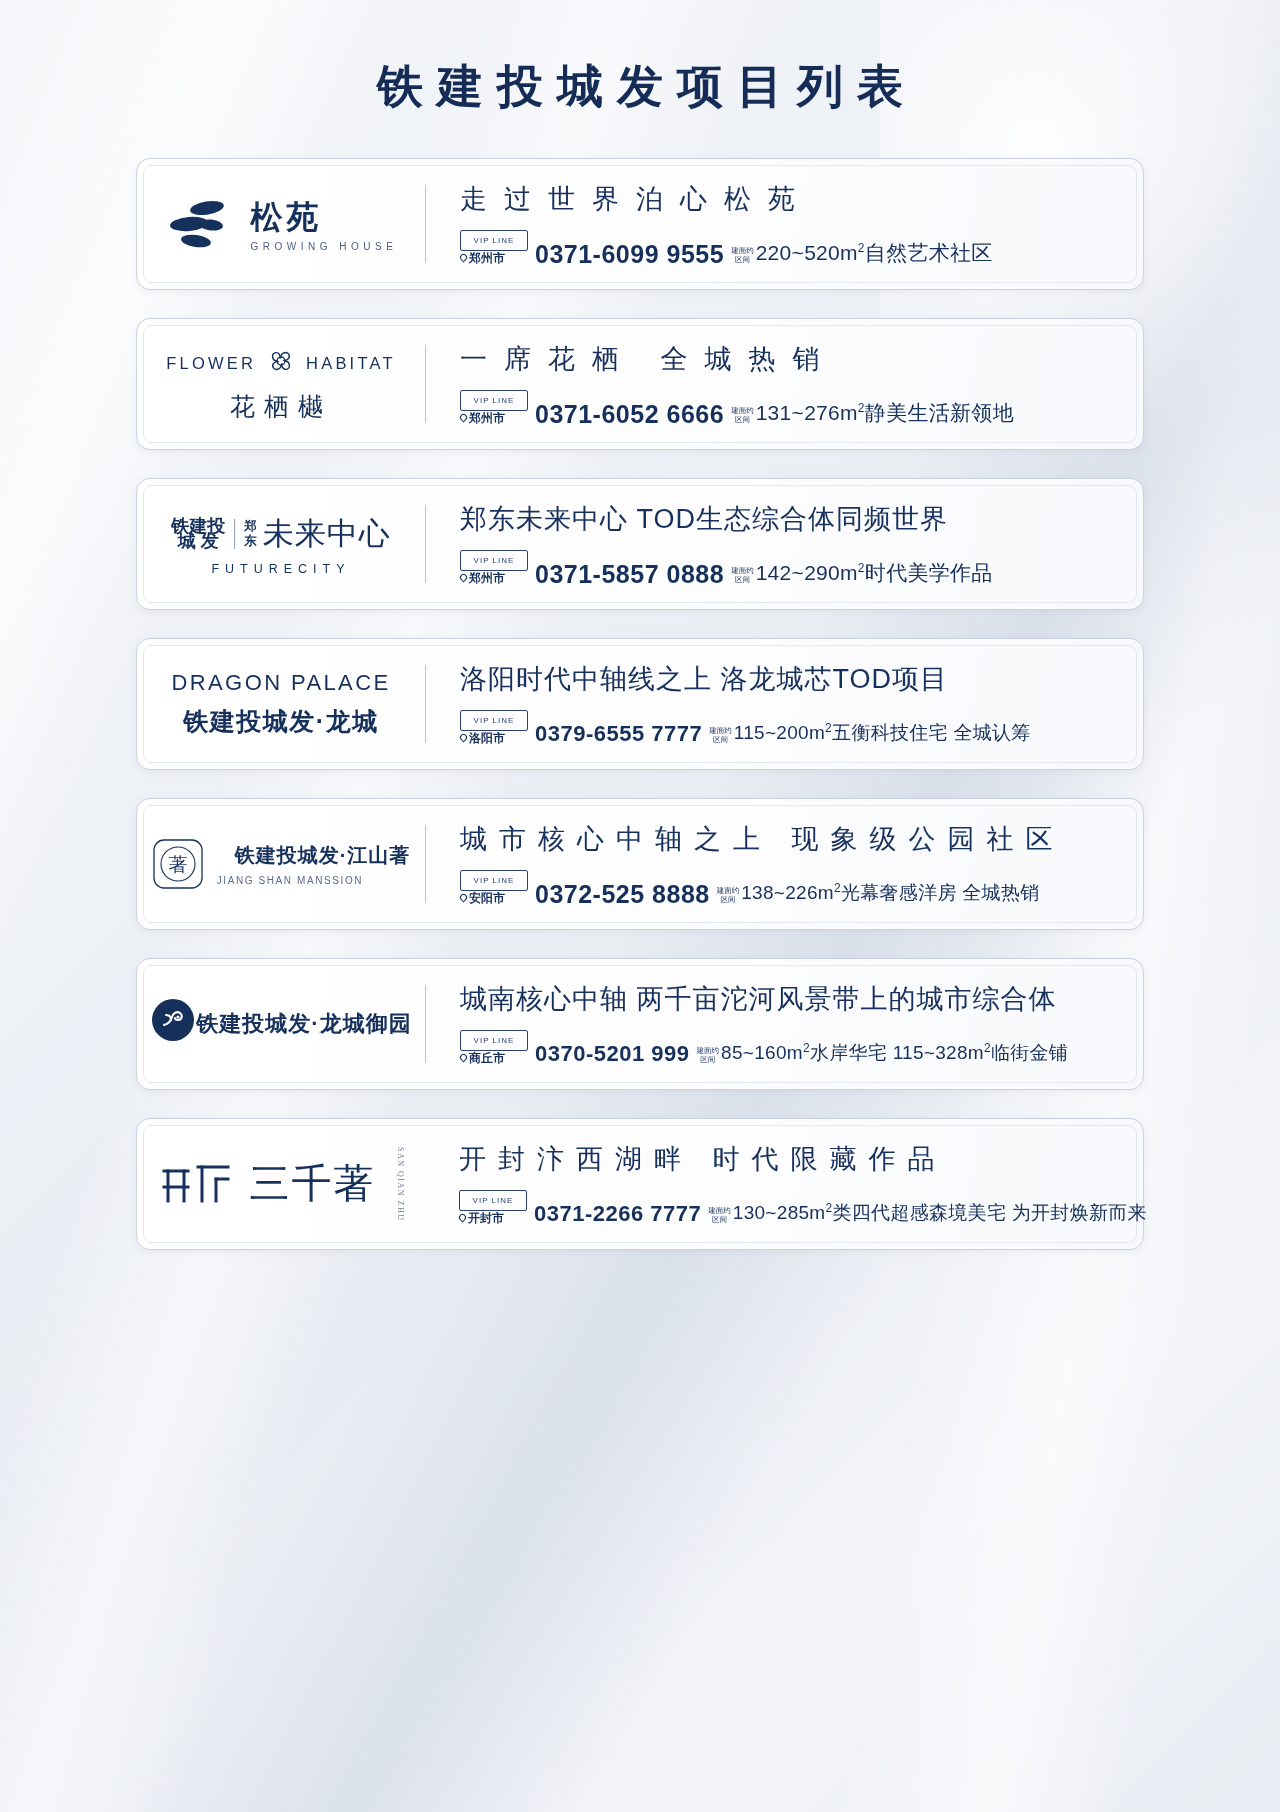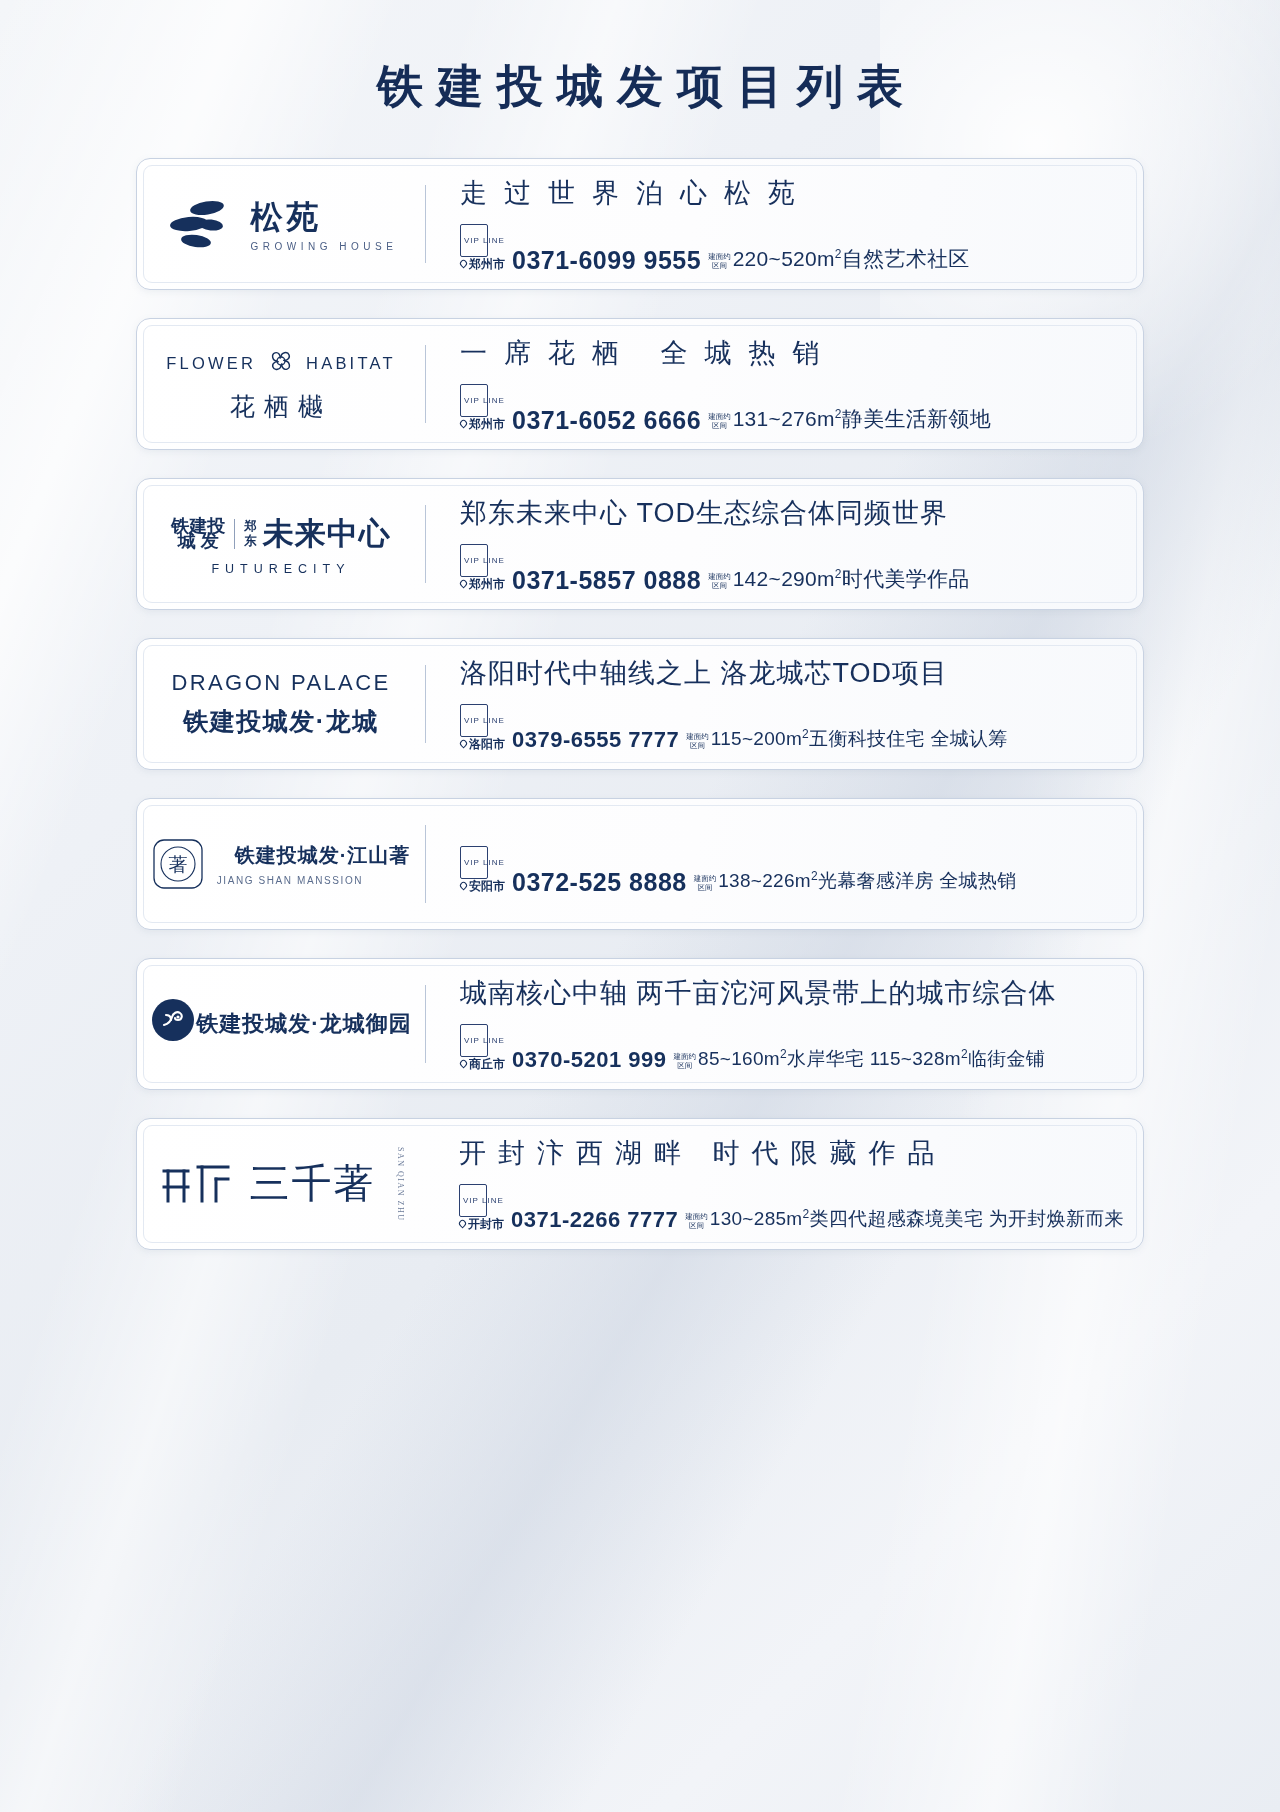--- a/index.html
+++ b/index.html
@@ -114,26 +114,26 @@
   .vip-block {
     display: inline-block;
     margin-right: 7px;
     padding-bottom: 2px;
   }
   .vip-tag {
     border: 1px solid #2b4070;
     border-radius: 2px;
     font-size: 8px;
     letter-spacing: 1px;
-    padding: 10px 3px;
+    padding: 4px 3px;
     line-height: 11px;
     text-align: center;
     color: #2b4070;
     display: block;
-    width: 28px;
+    width: 68px;
     box-sizing: border-box;
   }
   .city {
     font-size: 12px;
     font-weight: bold;
     color: #17305c;
     letter-spacing: 0px;
     line-height: 14px;
     display: flex;
     align-items: center;
@@ -190,21 +190,21 @@
   .logo-flower { text-align: center; }
   .logo-flower .row { display: flex; align-items: center; justify-content: center; gap: 9px; }
   .logo-flower .en { font-size: 16.5px; letter-spacing: 3.2px; color: #16305c; }
   .logo-flower .cn { font-size: 25px; letter-spacing: 9px; color: #16305c; margin-top: 9px; font-weight: 500; }
 
   .logo-future { display: flex; flex-direction: column; align-items: center; }
   .logo-future .row { display: flex; align-items: center; }
   .logo-future .tag2 { font-size: 18px; line-height: 15px; color: #16305c; font-weight: bold; text-align: center; }
   .logo-future .vbar { width: 1px; height: 30px; background: #8f9fba; margin: 0 9px; }
   .logo-future .zd { font-size: 12.5px; line-height: 15px; color: #16305c; font-weight: bold; margin-right: 6px; }
-  .logo-future .main { font-size: 31px; font-weight: bold; letter-spacing: 1px; color: #16305c; }
+  .logo-future .main { font-size: 31px; font-weight: normal; letter-spacing: 1px; color: #16305c; }
   .logo-future .en { font-size: 12.5px; letter-spacing: 6px; color: #16305c; margin-top: 7px; font-weight: 500; }
 
   .logo-dragon { text-align: center; }
   .logo-dragon .en { font-size: 22px; letter-spacing: 2.4px; color: #16305c; }
   .logo-dragon .cn { font-size: 25px; font-weight: bold; letter-spacing: 1.5px; color: #16305c; margin-top: 9px; }
 
   .logo-jiangshan { display: flex; align-items: center; gap: 13px; }
   .js-seal { width: 52px; height: 52px; position: relative; }
   .logo-jiangshan .cn { font-size: 20px; font-weight: 700; letter-spacing: 1px; color: #16305c; margin-left: 18px; }
   .logo-jiangshan .en { font-size: 10px; letter-spacing: 1.6px; color: #5a6c8d; margin-top: 6px; }
@@ -380,20 +380,21 @@
           </svg>
         </div>
         <div>
           <div class="cn">铁建投城发·江山著</div>
           <div class="en">JIANG SHAN MANSSION</div>
         </div>
       </div>
     </div>
     <div class="divider"></div>
     <div class="info-cell">
+      <div class="headline spaced">城市核心中轴之上 现象级公园社区</div>
       <div class="subline">
         <span class="vip-block">
           <span class="vip-tag">VIP LINE</span>
           <span class="city">
               <i class="pin"></i>
               <span>安阳市</span>
             </span>
         </span>
         <span class="phone">0372-525 8888</span>
         <span class="area-tag">

